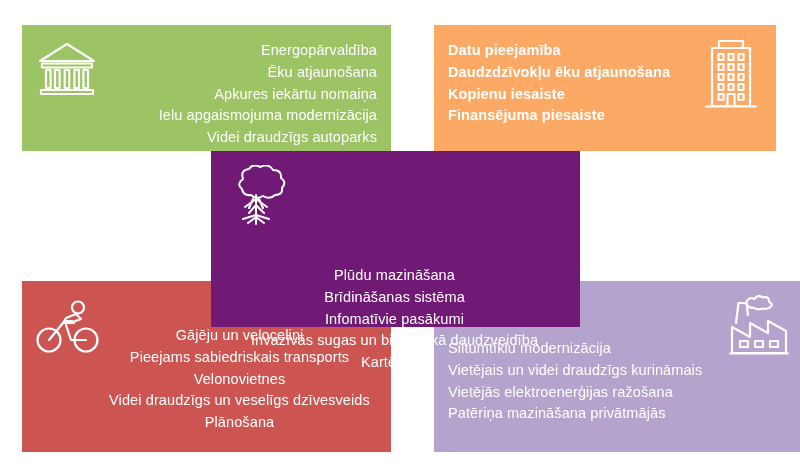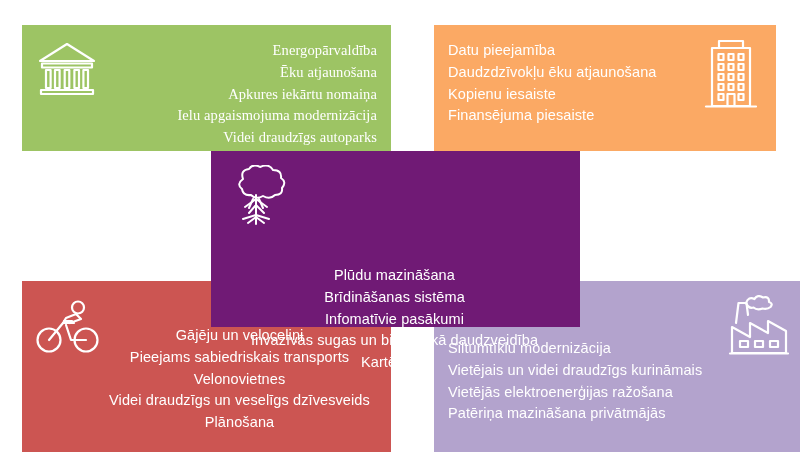--- a/index.html
+++ b/index.html
@@ -41,36 +41,36 @@
   }
   .icon-box svg { display: block; }
 
   
   #panel-energy {
     left: 22px;  top: 25px;
     width: 369px; height: 126px;
     background: #9dc464;
     padding: 10px 14px 10px 14px;
     align-items: flex-start;
-    font-family: Liberation Serif, serif;
   }
   #panel-energy .icon-box { margin-top: 4px; }
   #panel-energy .panel-text {
     flex: 1 1 auto;
     text-align: right;
     padding-top: 5px;
   }
 
   
   #panel-data {
     left: 434px; top: 25px;
     width: 342px; height: 126px;
     background: #fba964;
     padding: 10px 8px 10px 14px;
     align-items: flex-start;
+    font-weight: bold;
   }
   #panel-data .panel-text {
     flex: 1 1 auto;
     text-align: left;
     padding-top: 5px;
   }
   #panel-data .icon-box { margin-top: 2px; margin-right: 8px; }
 
   
   #panel-mobility {

